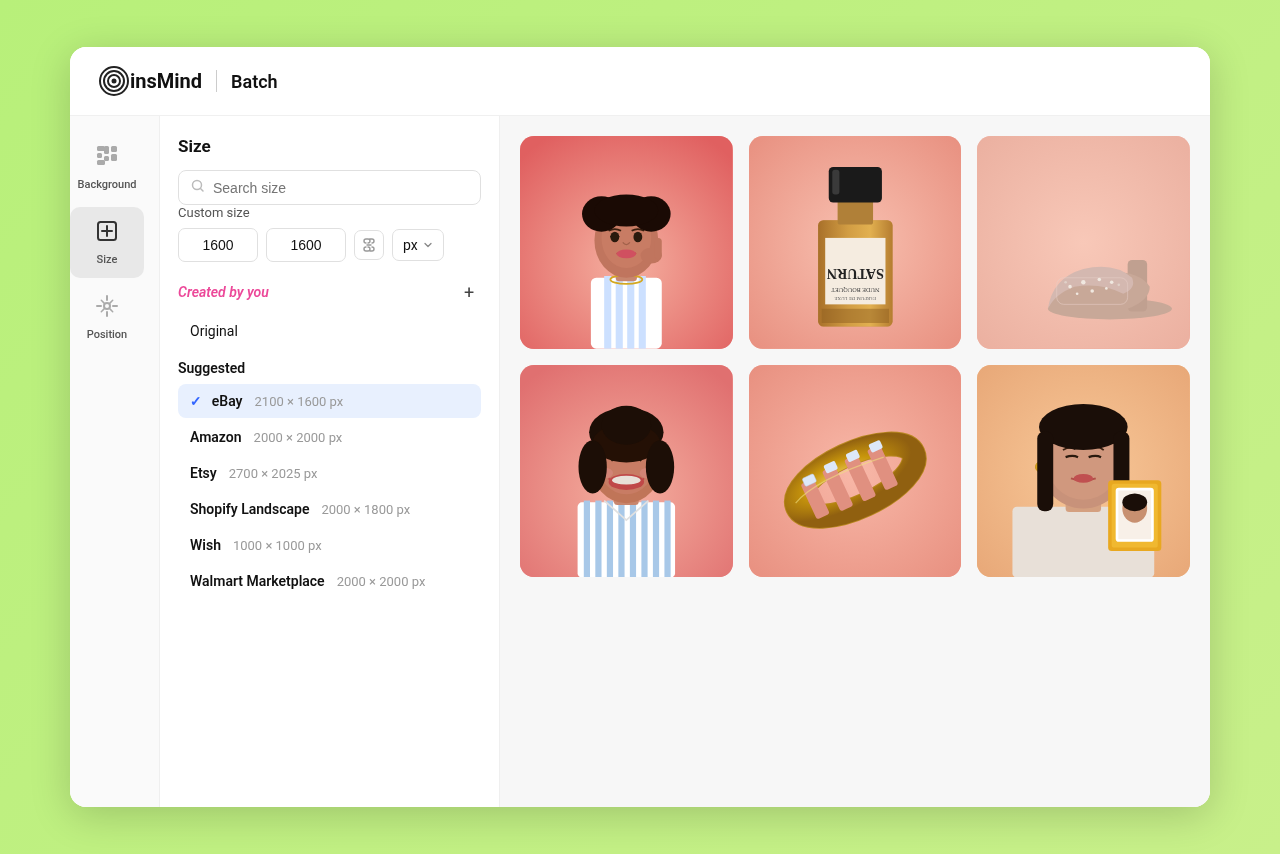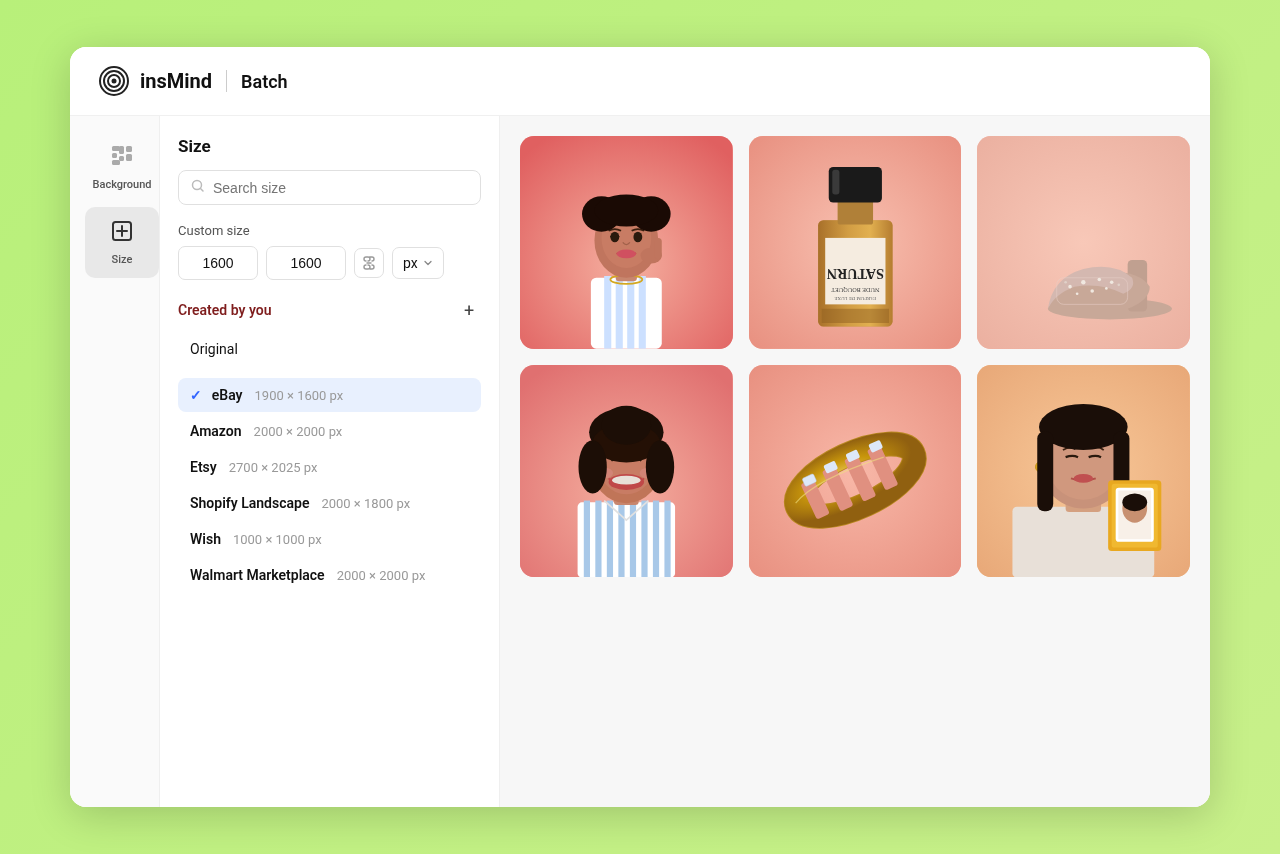--- a/index.html
+++ b/index.html
@@ -27,21 +27,21 @@
     .header {
       display: flex;
       align-items: center;
       padding: 18px 28px;
       border-bottom: 1px solid #f0f0f0;
       background: #fff;
     }
     .logo-area {
       display: flex;
       align-items: center;
-      gap: 10px;
+      gap: 0;
     }
     .logo-icon {
       width: 32px;
       height: 32px;
     }
     .logo-text {
       font-size: 20px;
       font-weight: 700;
       color: #111;
     }
@@ -62,21 +62,21 @@
       flex: 1;
       overflow: hidden;
     }
     
     .sidebar {
       width: 90px;
       background: #fafafa;
       border-right: 1px solid #efefef;
       display: flex;
       flex-direction: column;
-      align-items: flex-end;
+      align-items: flex-start;
       padding-top: 16px;
       gap: 4px;
     }
     .sidebar-item {
       display: flex;
       flex-direction: column;
       align-items: center;
       gap: 5px;
       padding: 12px 8px;
       border-radius: 10px;
@@ -107,21 +107,20 @@
       color: #111;
       margin-bottom: 14px;
     }
     .search-box {
       display: flex;
       align-items: center;
       border: 1.5px solid #e0e0e0;
       border-radius: 8px;
       padding: 8px 12px;
       gap: 8px;
-      margin-bottom: 18px;
     }
     .search-box input {
       border: none;
       outline: none;
       font-size: 14px;
       color: #555;
       width: 100%;
       background: transparent;
     }
     .search-icon-wrap { color: #bbb; font-size: 14px; }
@@ -172,21 +171,22 @@
     }
     .created-by-row {
       display: flex;
       align-items: center;
       justify-content: space-between;
       margin-bottom: 10px;
     }
     .created-by-label {
       font-size: 14px;
       font-weight: 600;
-      color: #7f1d1d;
+      color: #ec4899;
+      font-style: italic;
     }
     .plus-btn {
       width: 24px;
       height: 24px;
       display: flex;
       align-items: center;
       justify-content: center;
       cursor: pointer;
       font-size: 18px;
       color: #444;
@@ -324,20 +324,30 @@
       <div class="sidebar-item active">
         <span class="sidebar-item-icon">
           <svg width="24" height="24" viewBox="0 0 24 24" fill="none">
             <rect x="3" y="3" width="18" height="18" rx="2.5" stroke="#333" stroke-width="2" fill="none"></rect>
             <path d="M7 12h10M12 7v10" stroke="#333" stroke-width="2" stroke-linecap="round"></path>
           </svg>
         </span>
         <span class="sidebar-item-label">Size</span>
       </div>
 
+      <div class="sidebar-item">
+        <span class="sidebar-item-icon">
+          <svg width="24" height="24" viewBox="0 0 24 24" fill="none">
+            <circle cx="12" cy="12" r="3" stroke="#aaa" stroke-width="2"></circle>
+            <path d="M12 2v4M12 18v4M2 12h4M18 12h4" stroke="#aaa" stroke-width="2" stroke-linecap="round"></path>
+            <path d="M6.3 6.3l2.8 2.8M14.9 14.9l2.8 2.8M17.7 6.3l-2.8 2.8M9.1 14.9l-2.8 2.8" stroke="#aaa" stroke-width="1.5" stroke-linecap="round"></path>
+          </svg>
+        </span>
+        <span class="sidebar-item-label">Position</span>
+      </div>
     </div>
 
     <div class="panel">
       <div class="panel-title">Size</div>
 
       <div class="search-box">
         <span class="search-icon-wrap">
           <svg width="14" height="14" viewBox="0 0 14 14" fill="none">
             <circle cx="6" cy="6" r="4.5" stroke="#bbb" stroke-width="1.5"></circle>
             <path d="M9.5 9.5l2.5 2.5" stroke="#bbb" stroke-width="1.5" stroke-linecap="round"></path>
@@ -364,27 +374,28 @@
       </div>
 
       <div class="created-by-row">
         <span class="created-by-label">Created by you</span>
         <div class="plus-btn">+</div>
       </div>
       <div class="original-item">
         <span>Original</span>
       </div>
 
+      <div class="suggested-label">Suggested</div>
 
       <div>
 
         <div class="size-option selected">
           <span class="check-icon">✓</span>
           <span class="size-option-name">eBay</span>
-          <span class="size-option-dims">1900 × 1600 px</span>
+          <span class="size-option-dims">2100 × 1600 px</span>
         </div>
 
         <div class="size-option">
           <span class="size-option-name">Amazon</span>
           <span class="size-option-dims">2000 × 2000 px</span>
         </div>
 
         <div class="size-option">
           <span class="size-option-name">Etsy</span>
           <span class="size-option-dims">2700 × 2025 px</span>

